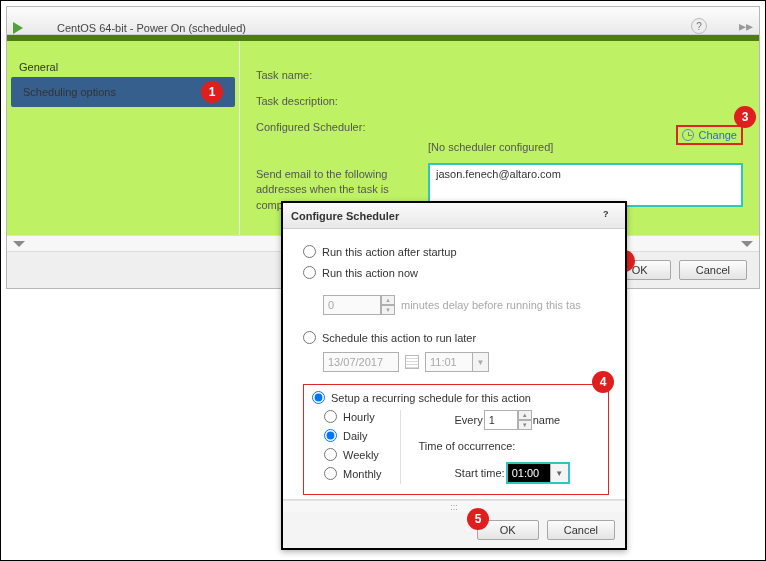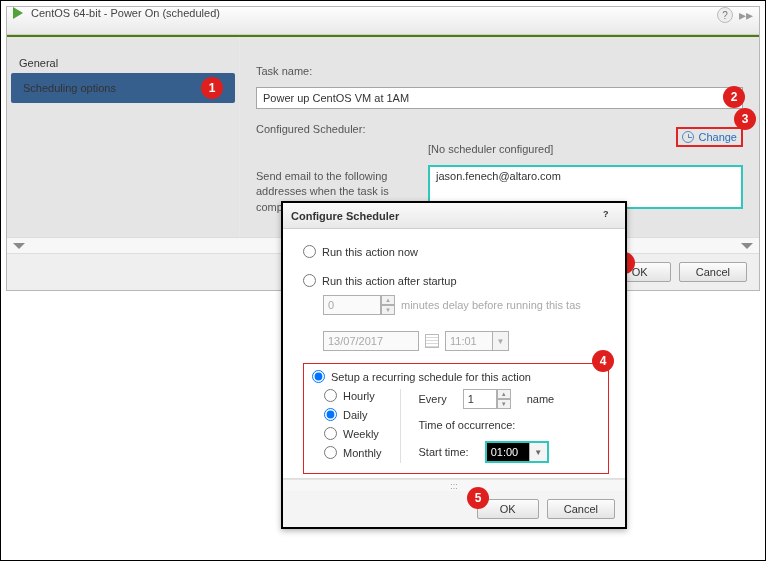--- a/index.html
+++ b/index.html
@@ -1,27 +1,27 @@
 <!DOCTYPE html>
 <html><head>
   <meta charset="utf-8">
   <style>
     * { box-sizing: border-box; margin: 0; padding: 0; font-family: Arial, Helvetica, sans-serif; font-size: 11px; color: #333; }
     body { background: #fff; width: 766px; height: 561px; position: relative; border: 1px solid #000; overflow: hidden; }
     
     
     .main-window { position: absolute; left: 5px; top: 5px; right: 5px; border: 1px solid #b7b7b7; }
-    .titlebar { display: flex; align-items: flex-start; height: 28px; background: linear-gradient(#fdfdfd, #e9e9e9); border-bottom: 1px solid #cfcfcf; padding: 0 6px; }
+    .titlebar { display: flex; align-items: flex-end; height: 28px; background: linear-gradient(#fdfdfd, #e9e9e9); border-bottom: 1px solid #cfcfcf; padding: 0 6px; gap: 26px; }
     .titlebar .play { width: 0; height: 0; border-left: 10px solid #4fa33a; border-top: 6px solid transparent; border-bottom: 6px solid transparent; margin-right: 8px; }
     .titlebar .ttl { color: #444; }
     .titlebar .spacer { flex: 1; }
     .titlebar .help { width: 16px; height: 16px; border-radius: 50%; background: #eee; border: 1px solid #bbb; color: #777; display: flex; align-items: center; justify-content: center; font-size: 10px; margin-left: 6px; }
     .titlebar .fwd { margin-left: 6px; color: #999; font-size: 14px; }
     
-    .main-body { display: flex; background: #e5e5e5; border-top: 2px solid #4d7c0f; }
+    .main-body { display: flex; background: #bef264; border-top: 6px solid #4d7c0f; }
     .sidebar { width: 232px; padding: 16px 0 0 0; }
     .side-item { padding: 4px 12px; color: #444; }
     .side-item.sel { background: #365f8d; color: #fff; border-radius: 2px; margin: 0 4px; display: flex; align-items: center; justify-content: space-between; position: relative; }
     .side-item.sel .annot { margin-left: 6px; }
     
     .form-area { flex: 1; padding: 24px 16px 12px 16px; border-left: 1px solid #e8e8e8; }
     .form-row { display: flex; align-items: flex-start; margin-bottom: 10px; }
     .form-label { width: 172px; color: #555; padding-top: 4px; }
     .form-val { flex: 1; position: relative; }
     .txt { width: 100%; border: 1px solid #a6a6a6; padding: 3px 6px; font-size: 11px; background: #fff; height: 22px; }
@@ -56,21 +56,21 @@
     .spin-btns div { width: 14px; height: 10px; border: 1px solid #b0b0b0; background: #f2f2f2; font-size: 6px; display: flex; align-items: center; justify-content: center; color: #888; }
     .cal { width: 14px; height: 14px; border: 1px solid #bbb; background: repeating-linear-gradient(#fff, #fff 2px, #d9d9d9 2px, #d9d9d9 3px); display: inline-block; }
     .timebox { display: inline-flex; border: 1px solid #b0b0b0; height: 20px; }
     .timebox input { border: none; width: 46px; padding: 0 4px; }
     .timebox .dd { width: 16px; border-left: 1px solid #b0b0b0; background: #f4f4f4; font-size: 8px; display: flex; align-items: center; justify-content: center; }
     .redbox { border: 1.5px solid #e02524; padding: 6px 8px 10px 8px; margin-top: 8px; position: relative; }
     .recur-body { display: flex; gap: 18px; margin-top: 6px; }
     .freq-col { display: flex; flex-direction: column; gap: 6px; }
     .freq-col label { display: flex; align-items: center; gap: 6px; }
     .rcol { display: flex; flex-direction: column; gap: 10px; }
-    .rcol .line { display: flex; align-items: center; gap: 16px; }
+    .rcol .line { display: flex; align-items: center; gap: 1px; margin-left: 36px; }
     .start-box { border: 2px solid #2fc6bd; display: inline-flex; height: 22px; }
     .start-box input { border: none; background: #000; color: #fff; width: 42px; padding: 0 4px; font-size: 11px; }
     .start-box .dd { width: 18px; border-left: 1px solid #b0b0b0; background: #f4f4f4; display: flex; align-items: center; justify-content: center; font-size: 8px; color: #666; }
     
     .dlg-scroll { height: 12px; background: #f7f7f7; display: flex; align-items: center; justify-content: center; color: #999; font-size: 9px; border-top: 1px solid #e4e4e4; }
     .dlg-footer { padding: 8px 10px; display: flex; justify-content: flex-end; gap: 8px; background: #f4f4f4; position: relative; }
     
     
     .annot { width: 22px; height: 22px; border-radius: 50%; background: #df1f1e; color: #fff; font-size: 12px; font-weight: bold; display: inline-flex; align-items: center; justify-content: center; flex-shrink: 0; }
     .abs { position: absolute; }
@@ -96,24 +96,21 @@
         <span>Scheduling options</span>
         <span class="annot">1</span>
       </div>
     </div>
 
     <div class="form-area">
       <div class="form-row">
         <div class="form-label">Task name:</div>
       </div>
       <div class="form-row">
-        <div class="form-val" style="position: relative;">
-          <input class="txt" value="Power up CentOS VM at 1AM" style="">
-          <span class="annot abs" style="right:-2px; top:-1px;">2</span>
-        </div>
+        <div class="form-label">Task description:</div>
       </div>
       <div class="form-row">
         <div class="form-label">Configured Scheduler:</div>
         <div class="form-val" style="display:flex; align-items:center; justify-content:space-between;">
           <span class="static">[No scheduler configured]</span>
           <span style="display:inline-flex; align-items:center; position:relative;">
             <span class="change-box">
               <span class="clock-icon"></span>
               <span class="change-link">Change</span>
             </span>
@@ -141,41 +138,45 @@
     <button class="btn">Cancel</button>
   </div>
 </div>
 
 <div class="dialog">
   <div class="dlg-title">
     <span>Configure Scheduler</span>
     <span class="help" style="width:14px;height:14px;font-size:9px;">?</span>
   </div>
   <div class="dlg-body">
+    <div class="radio-row tight">
+      <input type="radio" name="sch" style="">
+      <span>Run this action after startup</span>
+    </div>
     <div class="radio-row">
       <input type="radio" name="sch" style="">
       <span>Run this action now</span>
-    </div>
-    <div class="radio-row tight">
-      <input type="radio" name="sch" style="">
-      <span>Run this action after startup</span>
     </div>
     <div class="sub dim" style="margin-bottom:16px; display:flex; align-items:center; gap:6px;">
       <span class="spin">
         <input disabled="" value="0" style="">
         <span class="spin-btns">
             <div>▲</div>
             <div>▼</div>
           </span>
       </span>
       <span>minutes delay before running this tas</span>
     </div>
+    <div class="radio-row tight">
+      <input type="radio" name="sch" style="">
+      <span>Schedule this action to run later</span>
+    </div>
     <div class="sub dim" style="margin-bottom:12px; display:flex; align-items:center; gap:6px;">
       <span class="spin">
-          <input style="width: 96px;" disabled="" value="13/07/2017">
+          <input style="width: 76px;" disabled="" value="13/07/2017">
         </span>
       <span class="cal"></span>
       <span class="timebox">
         <input disabled="" value="11:01" style="">
         <span class="dd">▼</span>
       </span>
     </div>
 
     <div class="redbox">
       <span class="annot abs" style="right:-6px; top:-14px;">4</span>

